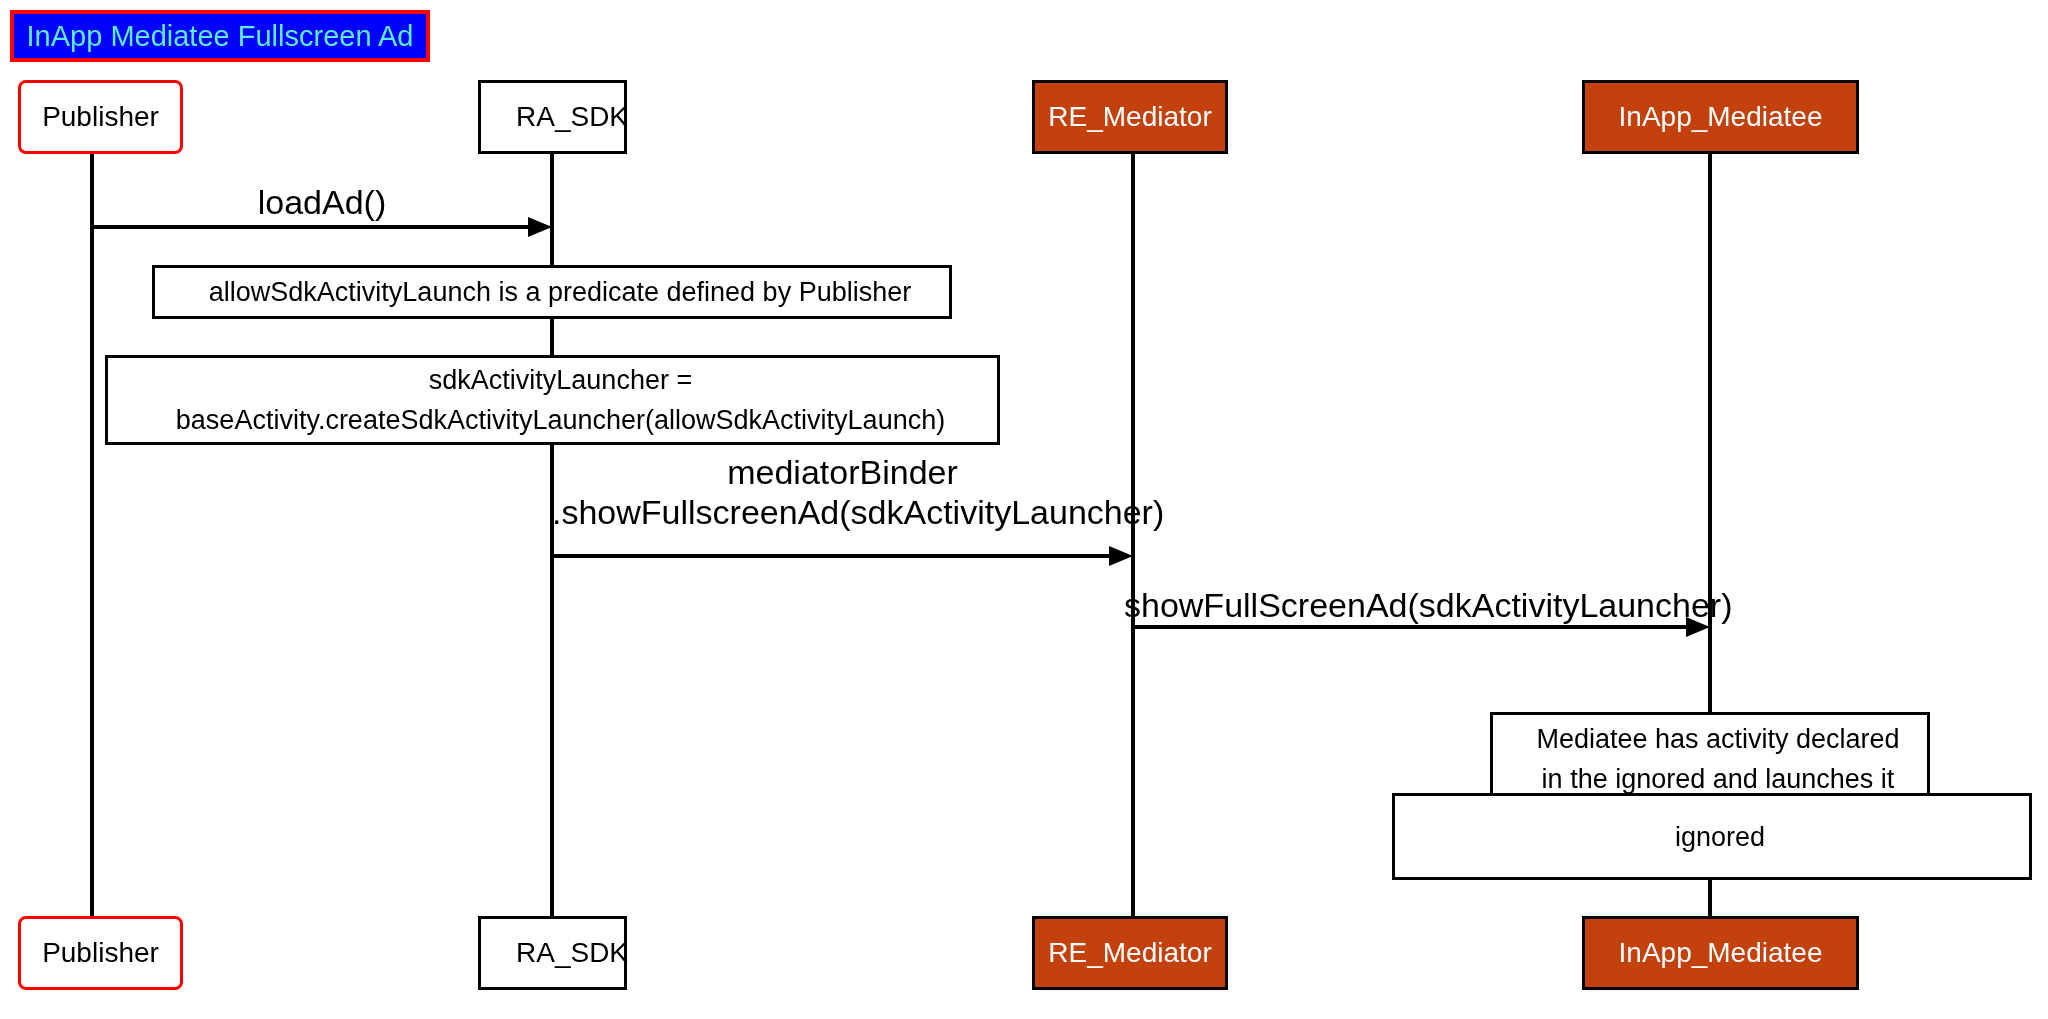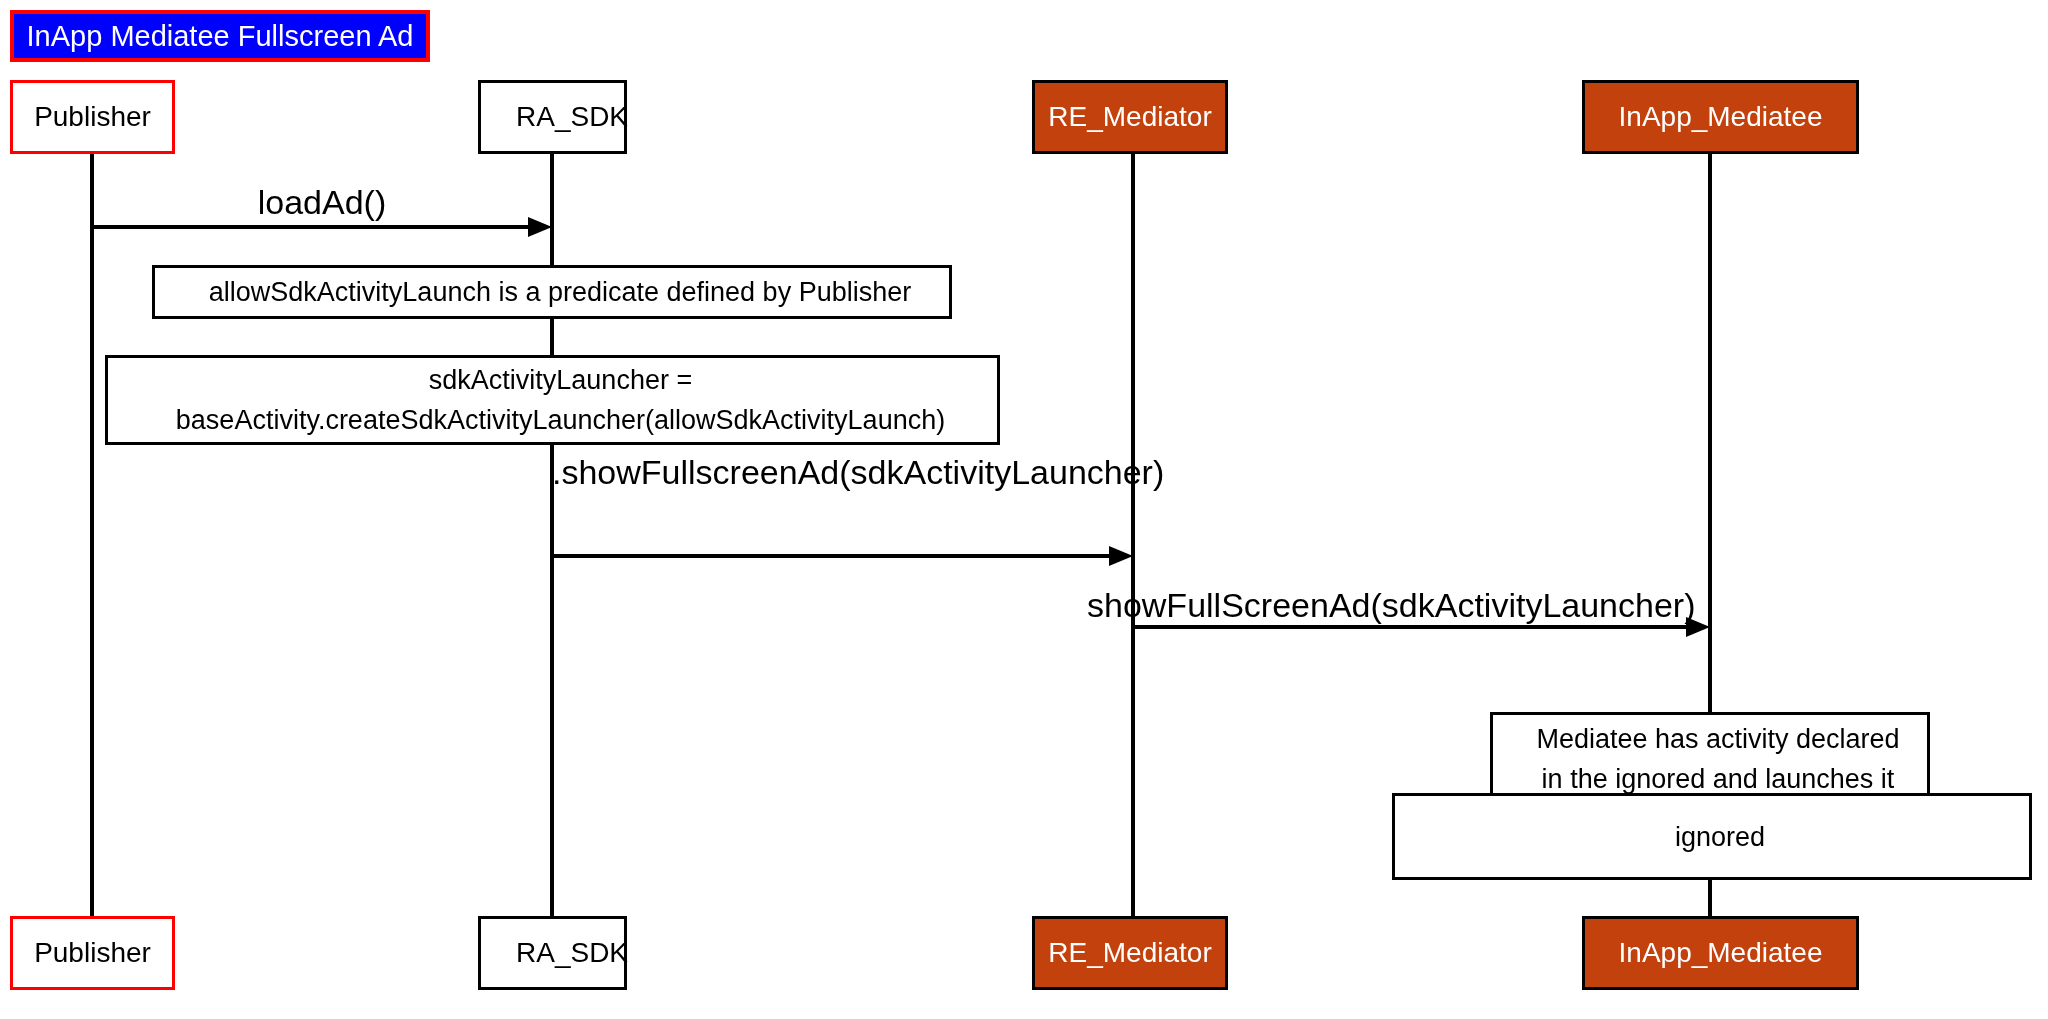--- a/index.html
+++ b/index.html
@@ -16,21 +16,21 @@
   }
 
   .abs { position: absolute; }
 
   
   .diagram-title {
     left: 10px; top: 10px;
     width: 420px; height: 52px;
     background: #0000ff;
     border: 4px solid #ff0000;
-    color: #ffffff;
+    color: #5eead4;
     font-size: 29px;
     line-height: 44px;
     text-align: center;
     white-space: nowrap;
   }
 
   
   .actor {
     height: 74px;
     background: #ffffff;
@@ -39,21 +39,21 @@
     line-height: 68px;
     text-align: center;
     white-space: nowrap;
   }
   .actor.red   { border-color: #ff0000; }
   .actor.blue  { background: #c2410c; color: #ffffff; }
 
   .row-top    { top: 80px;  }
   .row-bottom { top: 916px; }
 
-  .x-publisher { left: 10px;   width: 165px; }
+  .x-publisher { left: 18px;   width: 165px; border-radius: 8px; }
   .x-rasdk     { left: 478px;  width: 149px; padding-left: 35px; }
   .x-remed     { left: 1032px; width: 196px; }
   .x-inapp     { left: 1582px; width: 277px; }
 
   
   .lifeline {
     top: 154px;
     width: 4px; height: 762px;
     background: #000000;
   }
@@ -114,26 +114,27 @@
   <div class="abs note" style="left: 152px; top: 265px; width: 800px; height: 54px;">
     <div>allowSdkActivityLaunch is a predicate defined by Publisher</div>
   </div>
 
   <div class="abs note" style="left: 105px; top: 355px; width: 895px; height: 90px;">
     <div>sdkActivityLauncher =</div>
     <div>baseActivity.createSdkActivityLauncher(allowSdkActivityLaunch)</div>
   </div>
 
   <div class="abs msg-label" style="left: 552px; top: 452px; width: 581px;">
+    <div>mediatorBinder</div>
     <div>.showFullscreenAd(sdkActivityLauncher)</div>
   </div>
   <div class="abs msg-line" style="left: 552px; top: 554px; width: 559px;"></div>
   <div class="abs arrow-head" style="left: 1109px; top: 546px;"></div>
 
-  <div class="abs msg-label" style="left: 1087px; top: 585px; width: 577px;">showFullScreenAd(sdkActivityLauncher)</div>
+  <div class="abs msg-label" style="left: 1124px; top: 585px; width: 577px;">showFullScreenAd(sdkActivityLauncher)</div>
   <div class="abs msg-line" style="left: 1133px; top: 625px; width: 555px;"></div>
   <div class="abs arrow-head" style="left: 1686px; top: 617px;"></div>
 
   <div class="abs note" style="left: 1490px; top: 664px; width: 440px; height: 93px; margin-top: 48px;">
     <div>Mediatee has activity declared</div>
     <div>in the ignored and launches it</div>
   </div>
 
   <div class="abs note" style="left: 1392px; top: 793px; width: 640px; height: 87px;">
     <div>ignored</div>

